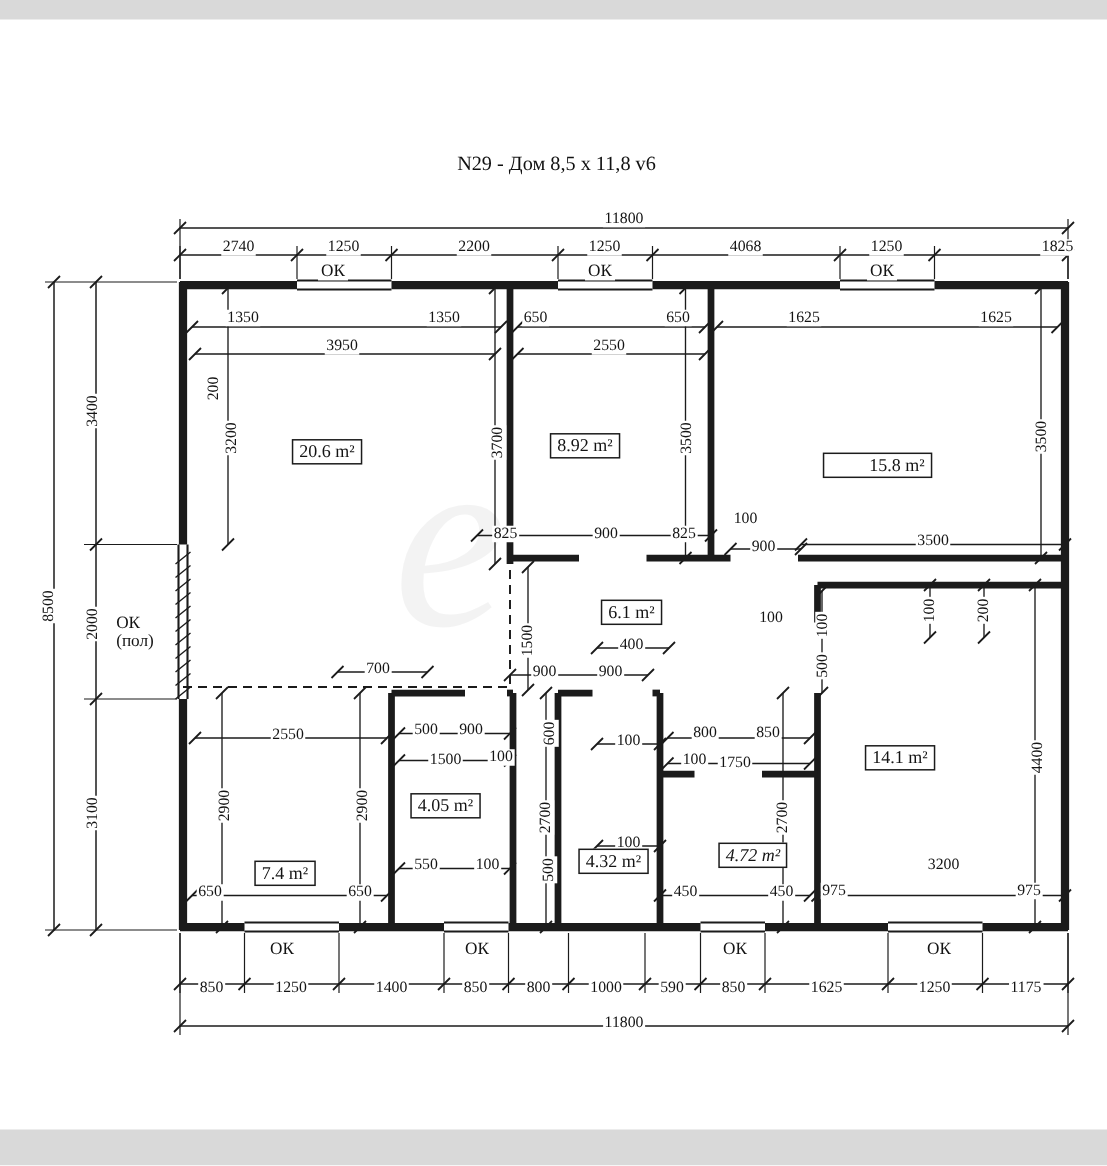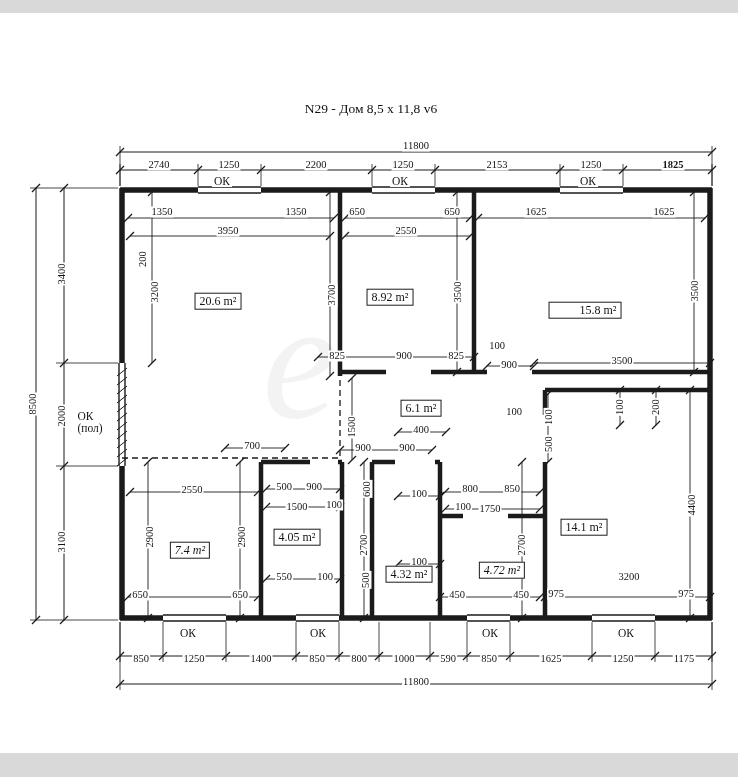--- a/index.html
+++ b/index.html
@@ -267,23 +267,23 @@
       <line x1="510" y1="618" x2="592" y2="618" stroke="#1b1b1b" stroke-width="5.5"></line>
       <line x1="655" y1="618" x2="712" y2="618" stroke="#1b1b1b" stroke-width="5.5"></line>
     </svg>
   <div class="title">N29 - Дом 8,5 x 11,8 v6</div>
   <div id="labels">
       <span class="dim" style="left: 416px; top: 146px;">11800</span>
       <span class="dim" style="left: 159px; top: 165px;">2740</span>
       <span class="dim" style="left: 229px; top: 165px;">1250</span>
       <span class="dim" style="left: 316px; top: 165px; text-align: center;">2200</span>
       <span class="dim" style="left: 403px; top: 165px;">1250</span>
-      <span class="dim" style="left: 497px; top: 165px;">2153</span>
+      <span class="dim" style="left: 497px; top: 165px;">4068</span>
       <span class="dim" style="left: 591px; top: 165px;">1250</span>
-      <span class="dim" style="left: 673px; top: 165px; font-weight: bold;">1825</span>
+      <span class="dim" style="left: 705px; top: 165px;">1825</span>
       <span class="dim rot" style="left: 33px; top: 404px;">8500</span>
       <span class="dim rot" style="left: 62px; top: 274px;">3400</span>
       <span class="dim rot" style="left: 62px; top: 416px;">2000</span>
       <span class="dim rot" style="left: 62px; top: 542px;">3100</span>
       <span class="dim" style="left: 162px; top: 212px;">1350</span>
       <span class="dim" style="left: 296px; top: 212px;">1350</span>
       <span class="dim" style="left: 357px; top: 212px;">650</span>
       <span class="dim" style="left: 452px; top: 212px;">650</span>
       <span class="dim" style="left: 536px; top: 212px;">1625</span>
       <span class="dim" style="left: 664px; top: 212px;">1625</span>
@@ -346,25 +346,25 @@
       <span class="dim" style="left: 448px; top: 659px;">590</span>
       <span class="dim" style="left: 489px; top: 659px;">850</span>
       <span class="dim" style="left: 551px; top: 659px;">1625</span>
       <span class="dim" style="left: 623px; top: 659px;">1250</span>
       <span class="dim" style="left: 684px; top: 659px;">1175</span>
       <span class="dim" style="left: 416px; top: 682px;">11800</span>
       <span class="room" style="left: 218px; top: 301px;">20.6 m²</span>
       <span class="room" style="left: 390px; top: 297px;">8.92 m²</span>
       <span class="room" style="left: 585px; top: 310px; padding-left: 30px;">15.8 m²</span>
       <span class="room" style="left: 421px; top: 408px;">6.1 m²</span>
-      <span class="room" style="left: 190px; top: 550px; font-style: italic;">7.4 m²</span>
+      <span class="room" style="left: 190px; top: 582px;">7.4 m²</span>
       <span class="room" style="left: 297px; top: 537px;">4.05 m²</span>
       <span class="room" style="left: 409px; top: 534px; margin-top: 40px;">4.32 m²</span>
       <span class="room" style="left: 502px; top: 570px; font-style: italic;">4.72 m²</span>
-      <span class="room" style="left: 584px; top: 505px; margin-top: 22px;">14.1 m²</span>
+      <span class="room" style="left: 600px; top: 505px;">14.1 m²</span>
       <span class="win" style="left: 222px; top: 181px;">ОК</span>
       <span class="win" style="left: 400px; top: 181px;">ОК</span>
       <span class="win" style="left: 588px; top: 181px;">ОК</span>
       <span class="win" style="left: 188px; top: 633px;">ОК</span>
       <span class="win" style="left: 318px; top: 633px;">ОК</span>
       <span class="win" style="left: 490px; top: 633px;">ОК</span>
       <span class="win" style="left: 626px; top: 633px;">ОК</span>
       <span class="win multi" style="left: 90px; top: 422px;">ОК
 (пол)</span>
     </div>

